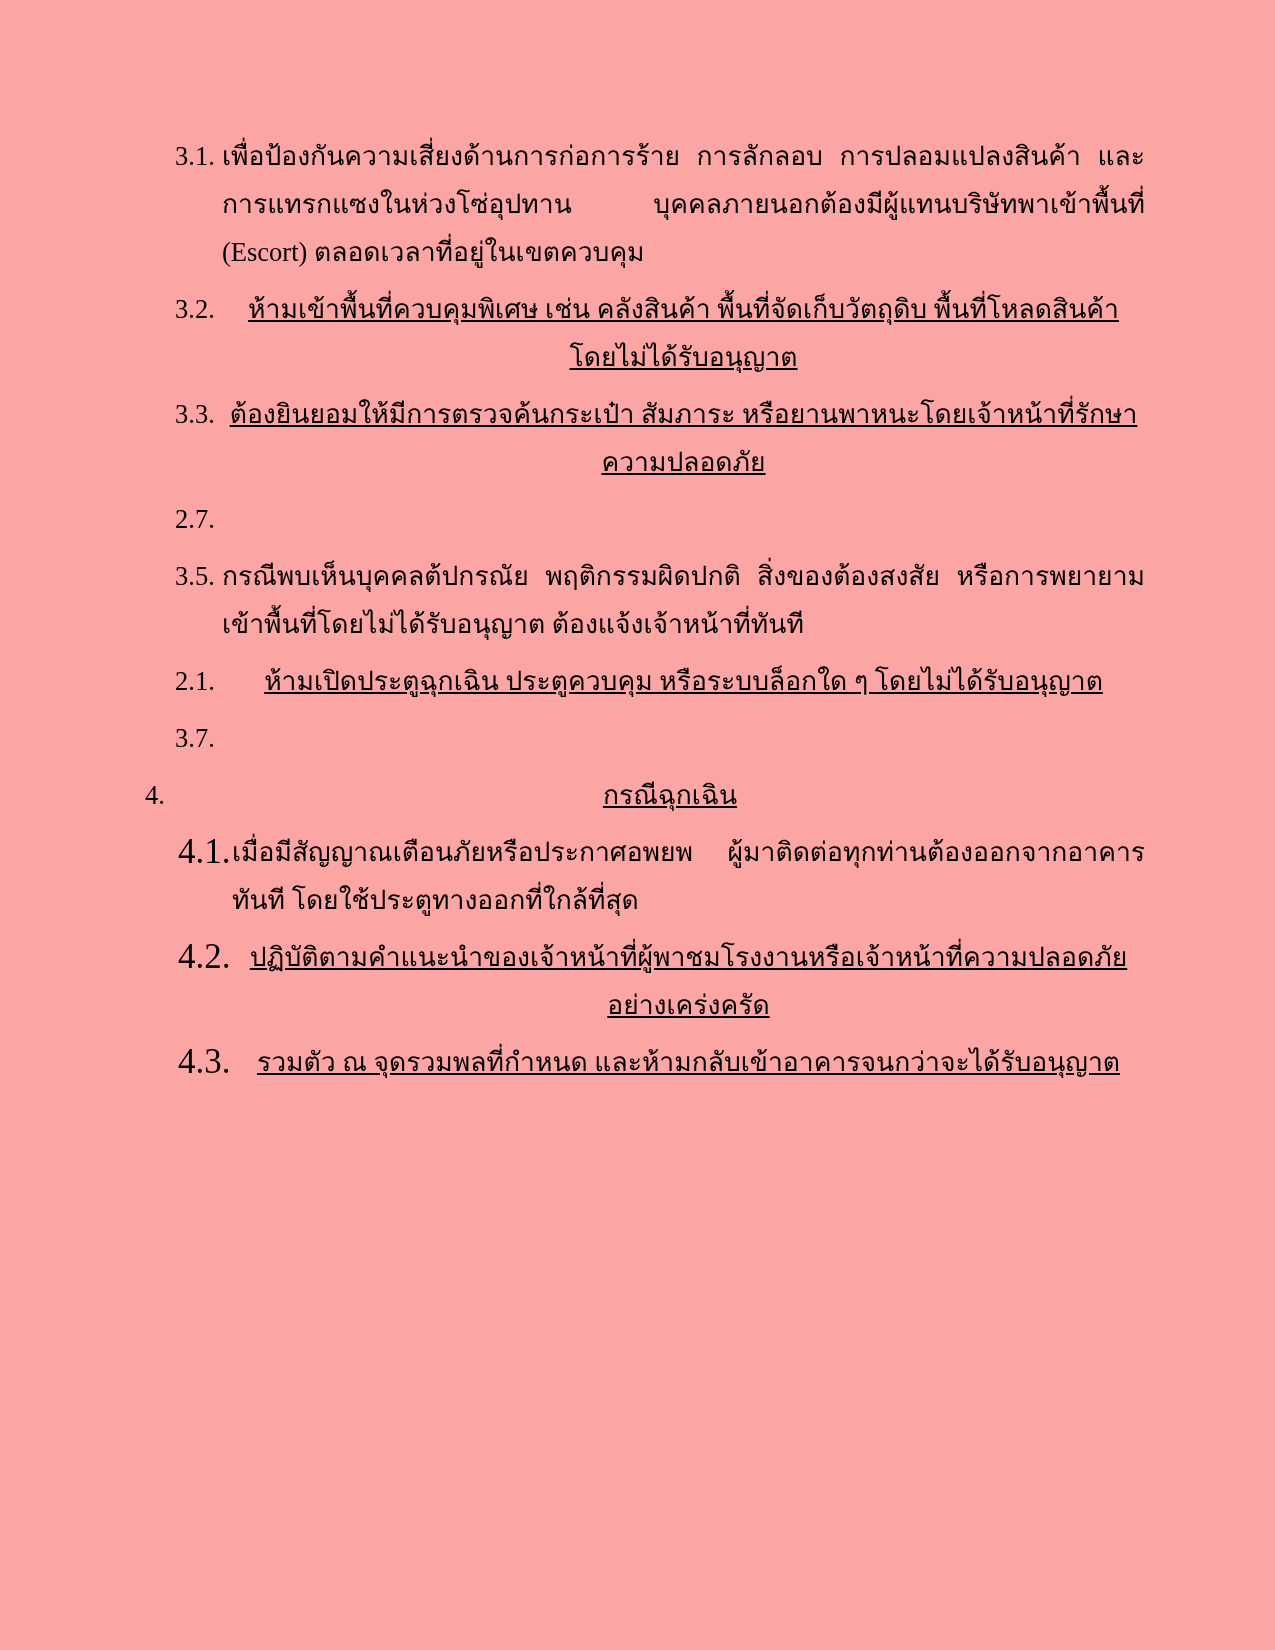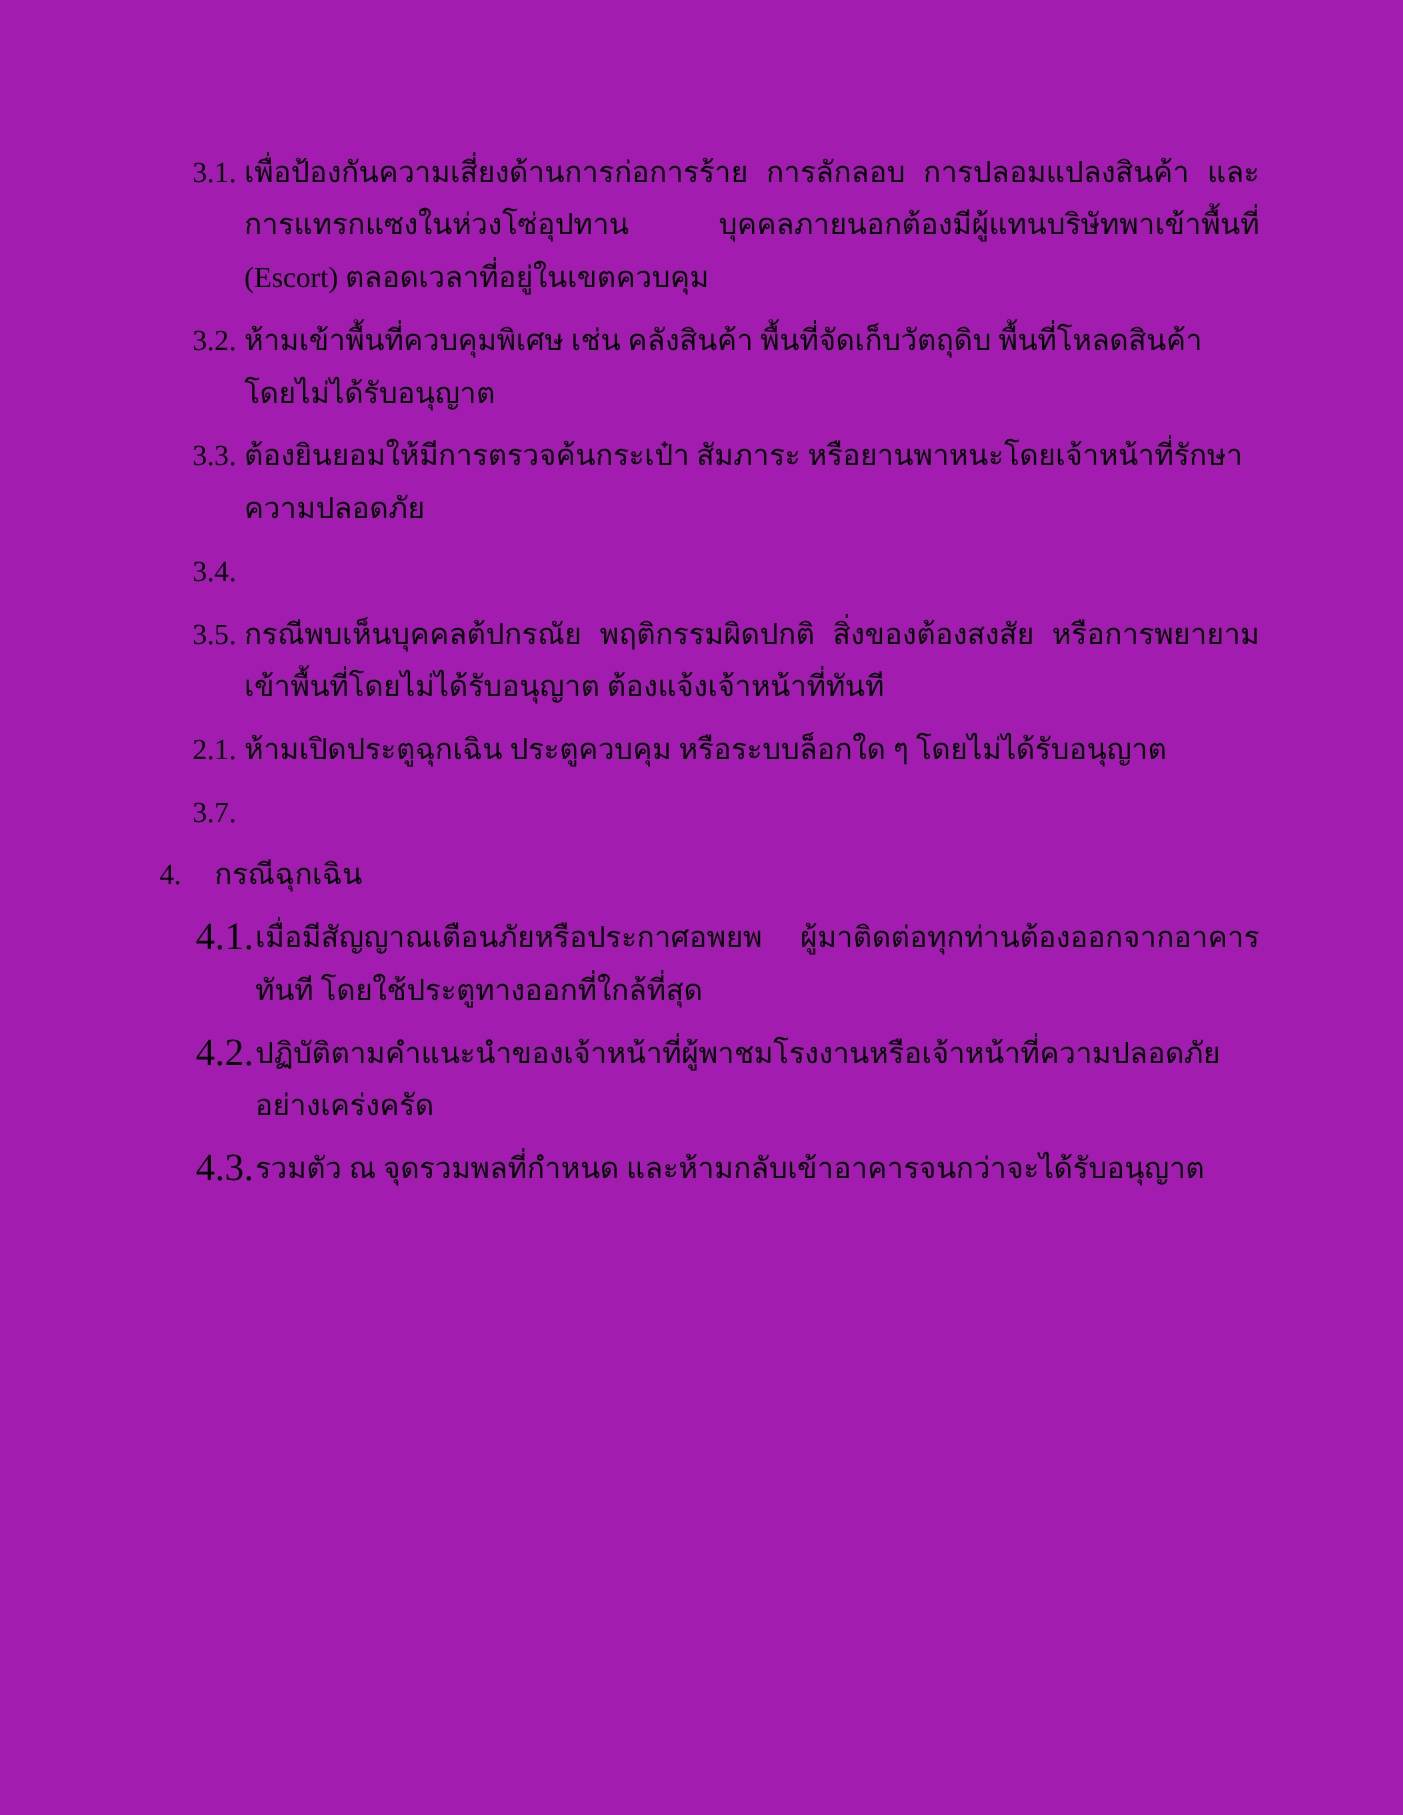--- a/index.html
+++ b/index.html
@@ -13,21 +13,21 @@
     font-family: "Liberation Serif", "DejaVu Serif", serif;
     color: #000000;
     -webkit-font-smoothing: antialiased;
   }
 
   #page {
     position: relative;
     width: 1275px;
     height: 1650px;
     margin: 0 auto;
-    background: #a21caf;
+    background: #fca5a5;
     overflow: hidden;
     box-sizing: border-box;
   }
 
   #content {
     position: absolute;
     left: 0;
     top: 132px;
     width: 1275px;
   }
@@ -97,21 +97,22 @@
     line-height: 48px;
   }
   .lvl2b .body-text {
     font-size: 26.5px;
     line-height: 48px;
     text-align: justify;
     text-justify: inter-word;
   }
 
   .nojustify .body-text {
-    text-align: left;
+    text-align: center;
+    text-decoration: underline;
   }
 </style>
 </head>
 <body>
 
 <div id="page">
   <div id="content">
 
     <div class="item lvl2">
       <span class="marker">3.1.</span>
@@ -122,21 +123,21 @@
       <span class="marker">3.2.</span>
       <span class="body-text">ห้ามเข้าพื้นที่ควบคุมพิเศษ เช่น คลังสินค้า พื้นที่จัดเก็บวัตถุดิบ พื้นที่โหลดสินค้า โดยไม่ได้รับอนุญาต</span>
     </div>
 
     <div class="item lvl2 nojustify">
       <span class="marker">3.3.</span>
       <span class="body-text">ต้องยินยอมให้มีการตรวจค้นกระเป๋า สัมภาระ หรือยานพาหนะโดยเจ้าหน้าที่รักษาความปลอดภัย</span>
     </div>
 
     <div class="item lvl2 nojustify">
-      <span class="marker">3.4.</span>
+      <span class="marker">2.7.</span>
     </div>
 
     <div class="item lvl2">
       <span class="marker">3.5.</span>
       <span class="body-text">กรณีพบเห็นบุคคลต้ปกรณัย พฤติกรรมผิดปกติ สิ่งของต้องสงสัย หรือการพยายามเข้าพื้นที่โดยไม่ได้รับอนุญาต ต้องแจ้งเจ้าหน้าที่ทันที</span>
     </div>
 
     <div class="item lvl2 nojustify">
       <span class="marker">2.1.</span>
       <span class="body-text">ห้ามเปิดประตูฉุกเฉิน ประตูควบคุม หรือระบบล็อกใด ๆ โดยไม่ได้รับอนุญาต</span>

